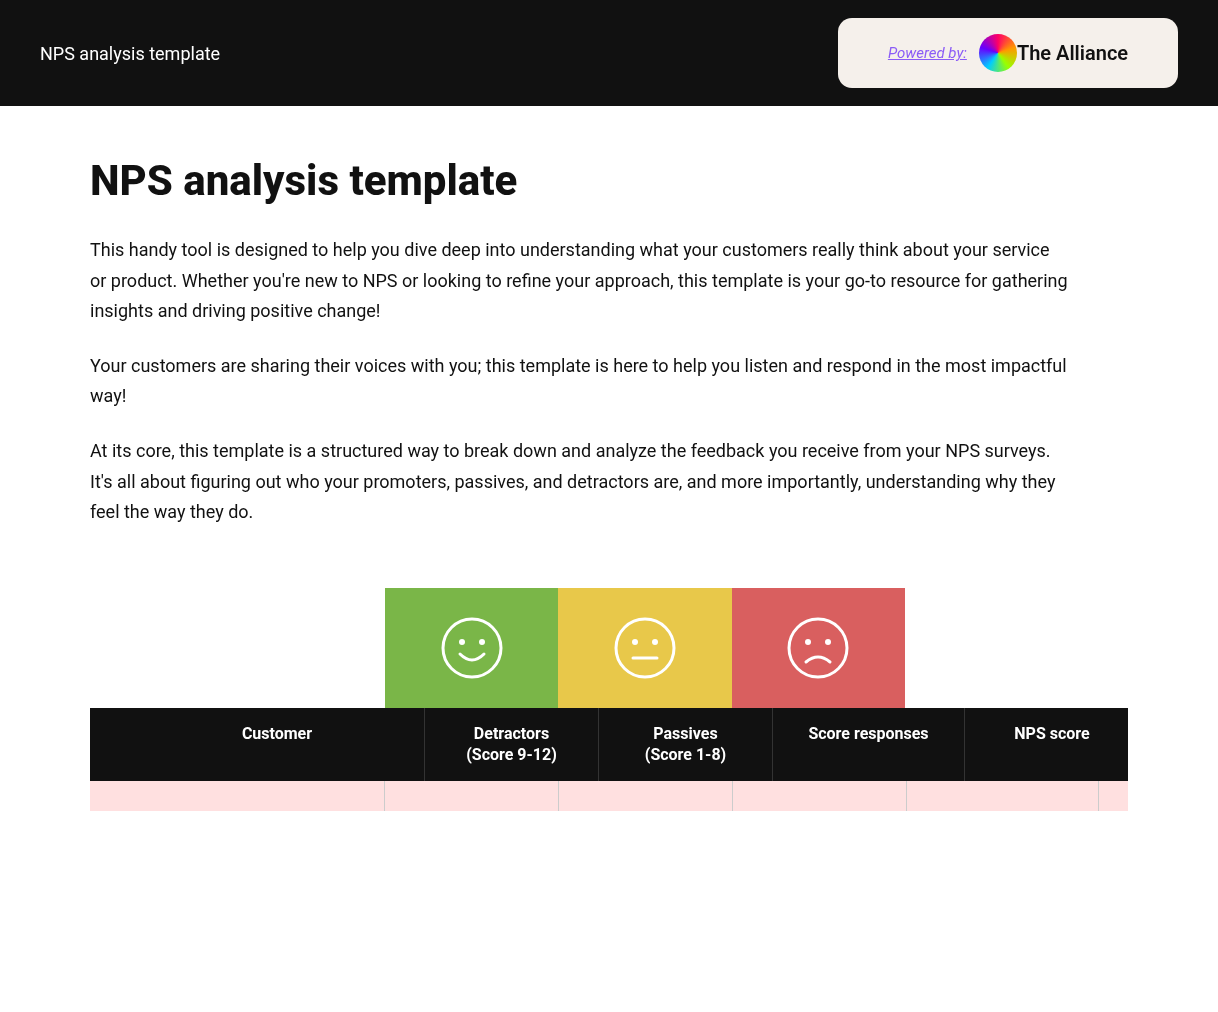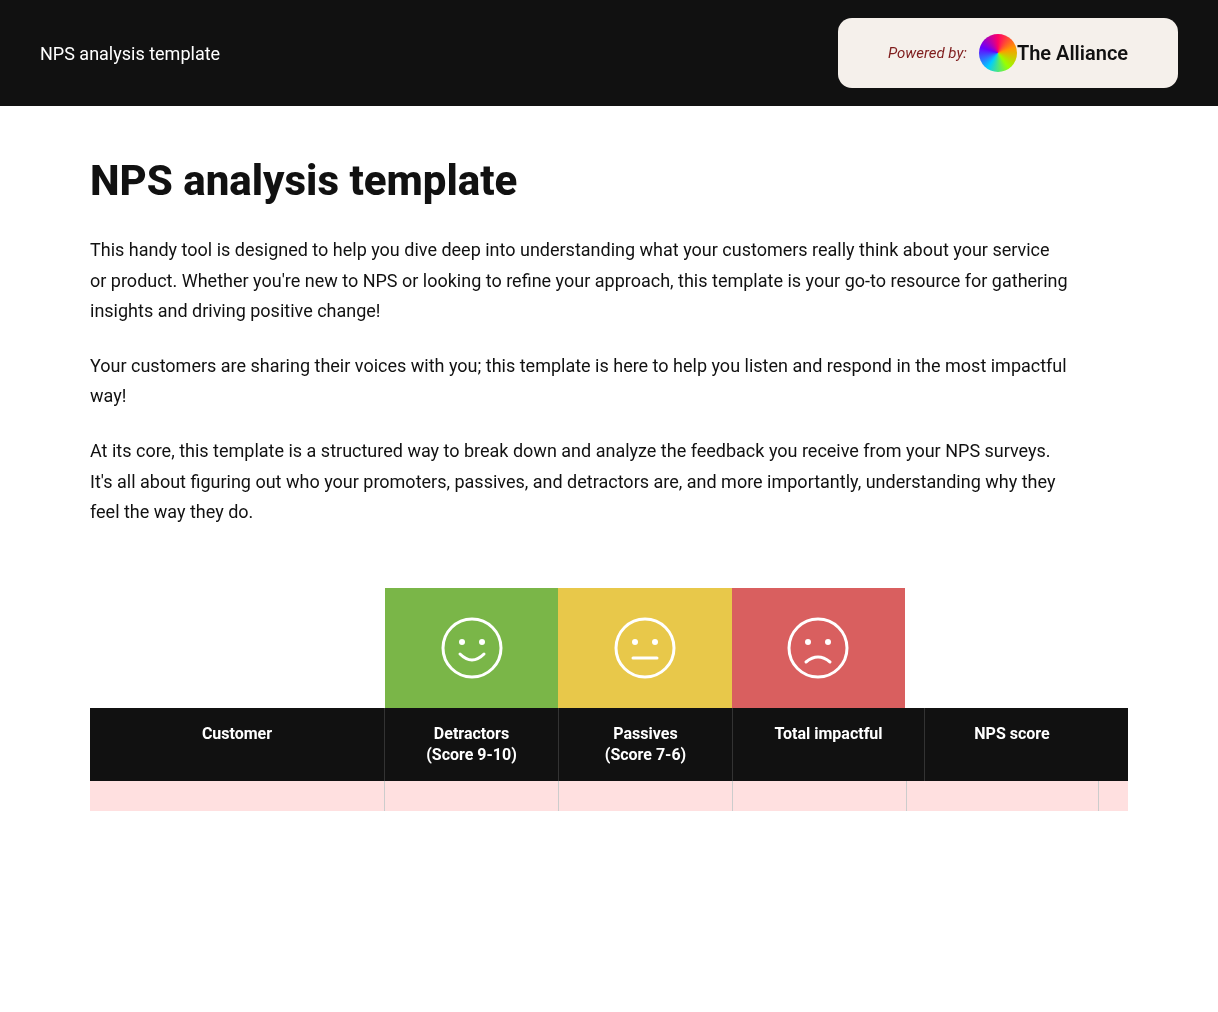--- a/index.html
+++ b/index.html
@@ -36,23 +36,24 @@
       border-radius: 14px;
       padding: 16px 32px;
       display: flex;
       align-items: center;
       gap: 12px;
       min-width: 340px;
       justify-content: center;
     }
 
     .powered-by-label {
-      color: #7f1d1d;
+      color: #8b5cf6;
       font-size: 15px;
       font-style: italic;
+      text-decoration: underline;
     }
 
     .alliance-logo {
       display: flex;
       align-items: center;
     }
 
     .alliance-orb {
       width: 38px;
       height: 38px;
@@ -117,20 +118,21 @@
 
     .score-card.detractors {
       background: #d95f5f;
     }
 
     
     .table-header {
       background: #111111;
       display: flex;
       color: #ffffff;
+      padding-left: 40px;
     }
 
     .th-cell {
       padding: 16px 12px;
       text-align: center;
       font-size: 16px;
       font-weight: 700;
       line-height: 1.3;
       border-right: 1px solid #333333;
     }
@@ -245,28 +247,28 @@
         </svg>
       </div>
     </div>
 
     <div class="table-header">
       <div class="th-cell customer-col">
         <span>Customer</span>
       </div>
       <div class="th-cell score-col">
         <span>Detractors</span><br>
-        <span>(Score 9-10)</span>
+        <span>(Score 9-12)</span>
       </div>
       <div class="th-cell score-col">
         <span>Passives</span><br>
-        <span>(Score 7-6)</span>
+        <span>(Score 1-8)</span>
       </div>
       <div class="th-cell total-col">
-        <span>Total impactful</span>
+        <span>Score responses</span>
       </div>
       <div class="th-cell nps-col">
         <span>NPS score</span>
       </div>
     </div>
 
     <div class="table-body-row">
       <div class="td-cell customer-col"></div>
       <div class="td-cell score-col"></div>
       <div class="td-cell score-col"></div>

